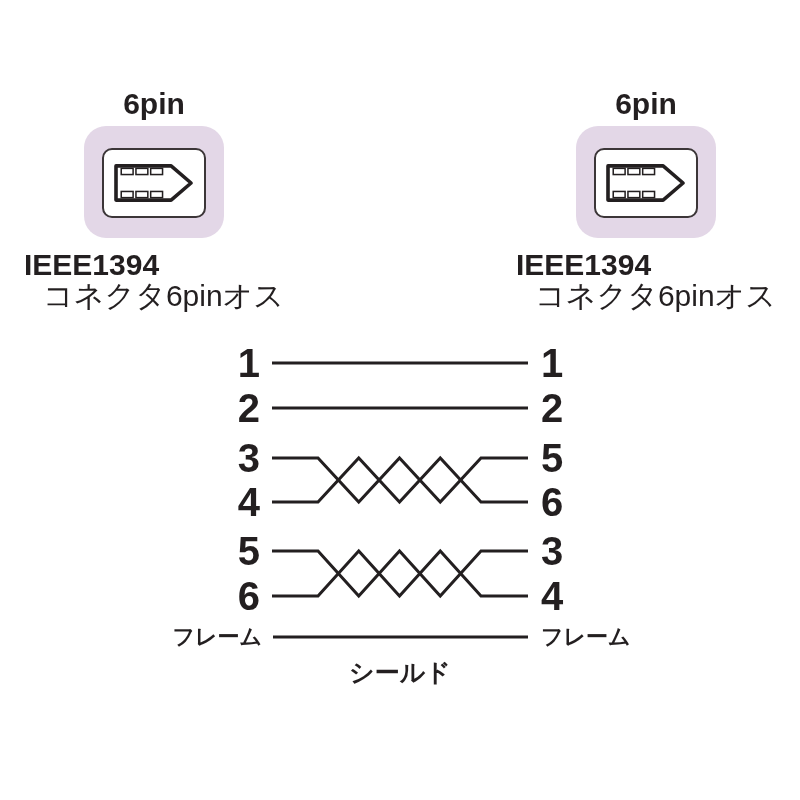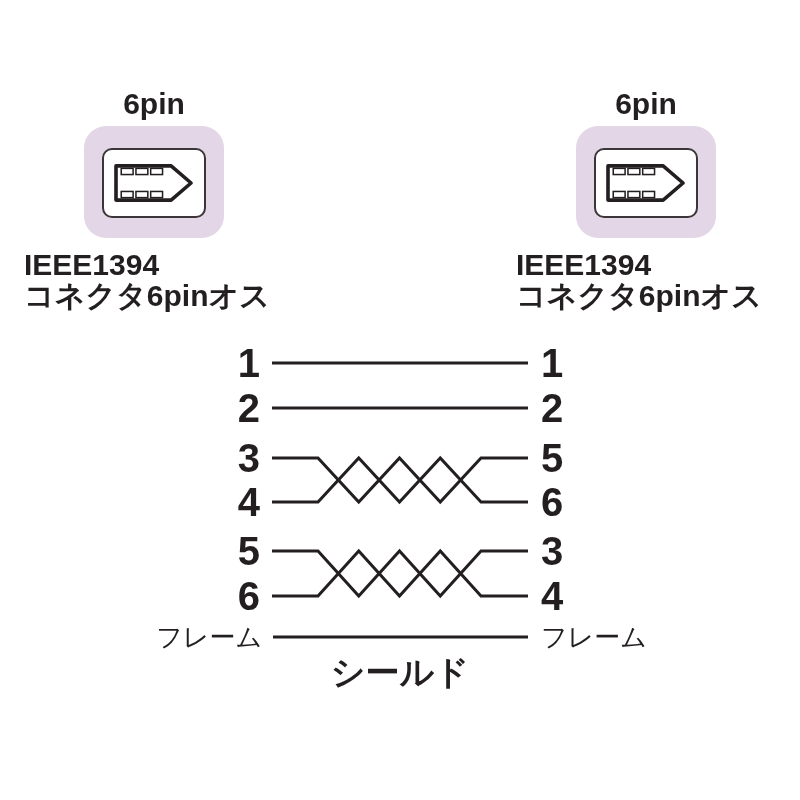--- a/index.html
+++ b/index.html
@@ -30,41 +30,41 @@
     width: 104px; height: 70px; box-sizing: border-box;
     background: #ffffff; border: 2px solid #3c3638; border-radius: 10px;
     display: flex; align-items: center; justify-content: center;
   }
   .type-line1 {
     position: absolute; top: 250px; left: -20px; width: 260px;
     font-size: 30px; font-weight: bold; line-height: 30px;
   }
   .type-line2 {
     position: absolute; top: 281px; left: -20px; width: 260px;
-    text-align: left; font-size: 30px; font-weight: bold; line-height: 30px;
+    text-align: right; font-size: 30px; font-weight: normal; line-height: 30px;
     white-space: nowrap;
   }
 
   
   .pin-num {
     position: absolute; width: 100px;
     font-size: 40px; font-weight: bold; line-height: 42px;
   }
   .pin-num.left  { left: 160px; text-align: right; }
   .pin-num.right { left: 541px; text-align: left; }
 
   .frame-label {
-    position: absolute; font-size: 26px; font-weight: normal; line-height: 40px;
+    position: absolute; font-size: 22px; font-weight: bold; line-height: 40px;
     white-space: nowrap;
   }
   .frame-label.left  { left: 42px;  width: 220px; text-align: right; top: 617px; }
   .frame-label.right { left: 541px; width: 220px; text-align: left;  top: 617px; }
   .shield-label {
     position: absolute; top: 652px; left: 300px; width: 200px;
-    text-align: center; font-size: 34px; font-weight: bold; line-height: 40px;
+    text-align: center; font-size: 25px; font-weight: bold; line-height: 40px;
     white-space: nowrap;
   }
 
   svg .wire { fill: none; stroke: #231f20; stroke-width: 3; }
   svg .conn-outline { fill: #ffffff; stroke: #231f20; stroke-width: 3.8; stroke-linejoin: round; }
   svg .conn-pin { fill: #ffffff; stroke: #231f20; stroke-width: 1.6; }
 </style>
 </head>
 <body>
 

